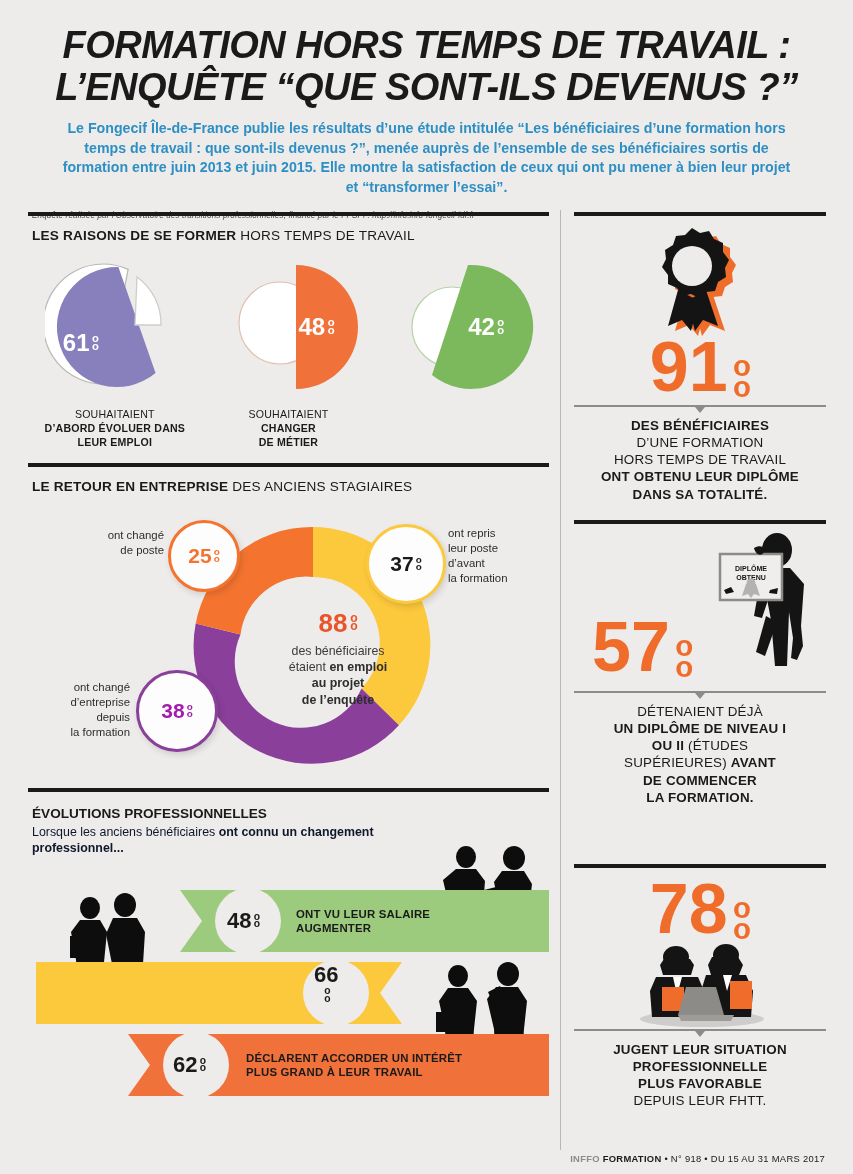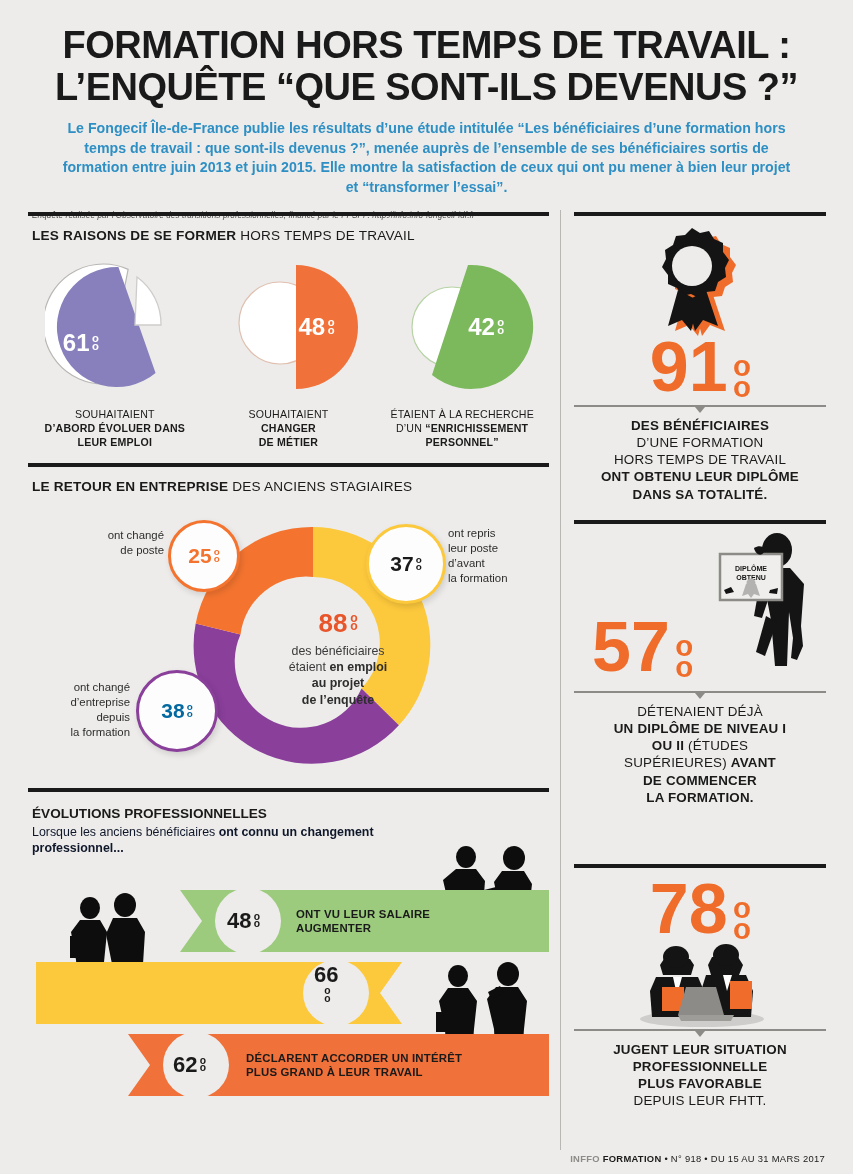--- a/index.html
+++ b/index.html
@@ -13,20 +13,21 @@
     position:relative;
     width:853px;height:1174px;
     background:#edecea;
     box-sizing:border-box;
   }
   
   .header{padding:26px 30px 0 30px;text-align:center;}
   .title1,.title2{
     font-weight:bold;color:#1a1a1a;letter-spacing:-0.5px;
     line-height:1.0;
+    font-style:italic;
   }
   .title1{font-size:38px;}
   .title2{font-size:38px;margin-top:4px;}
   .intro{
     color:#2e8fc4;font-weight:bold;font-size:14.2px;
     line-height:1.38;margin-top:13px;padding:0 28px;
   }
   .credit{
     font-size:8.2px;font-style:italic;color:#4a4a4a;
     padding:14px 0 5px 32px;text-align:left;letter-spacing:.1px;
@@ -207,24 +208,20 @@
               <path d="M76 8 A62 62 0 1 1 40 118 Z" fill="#7cb85c"></path>
             </svg>
             <div class="pielabel" style="left:76px;top:56px;">
               <span>42</span>
               <span class="pct">
                   <i>o</i>
                   <i>o</i>
                 </span>
             </div>
           </div>
-          <div class="caption">
-            <span>ÉTAIENT À LA RECHERCHE<br>D’UN</span>
-            <b>“ENRICHISSEMENT<br>PERSONNEL”</b>
-          </div>
         </div>
       </div>
 
       <div class="rule" style="margin-top:14px;"></div>
       <div class="sechead">
         <b>LE RETOUR EN ENTREPRISE</b>
         <span>DES ANCIENS STAGIAIRES</span>
       </div>
 
       <div class="donutwrap">
@@ -264,21 +261,21 @@
 
         <div class="bub" style="left:140px;top:22px;width:66px;height:66px;border:3px solid #f4742f;color:#f4742f;font-size:21px;">
           <span>25</span>
           <span class="pct">
               <i>o</i>
               <i>o</i>
             </span>
         </div>
         <div class="bnote" style="left:44px;top:30px;text-align:right;width:92px;">ont changé<br>de poste</div>
 
-        <div class="bub" style="left:108px;top:172px;width:76px;height:76px;border:3px solid #8a3f9b;color:#0369a1;font-size:21px;">
+        <div class="bub" style="left:108px;top:172px;width:76px;height:76px;border:3px solid #8a3f9b;color:#a21caf;font-size:21px;">
           <span>38</span>
           <span class="pct">
               <i>o</i>
               <i>o</i>
             </span>
         </div>
         <div class="bnote" style="left:2px;top:182px;text-align:right;width:100px;">ont changé<br>d’entreprise<br>depuis<br>la formation</div>
       </div>
 
       <div class="rule"></div>

